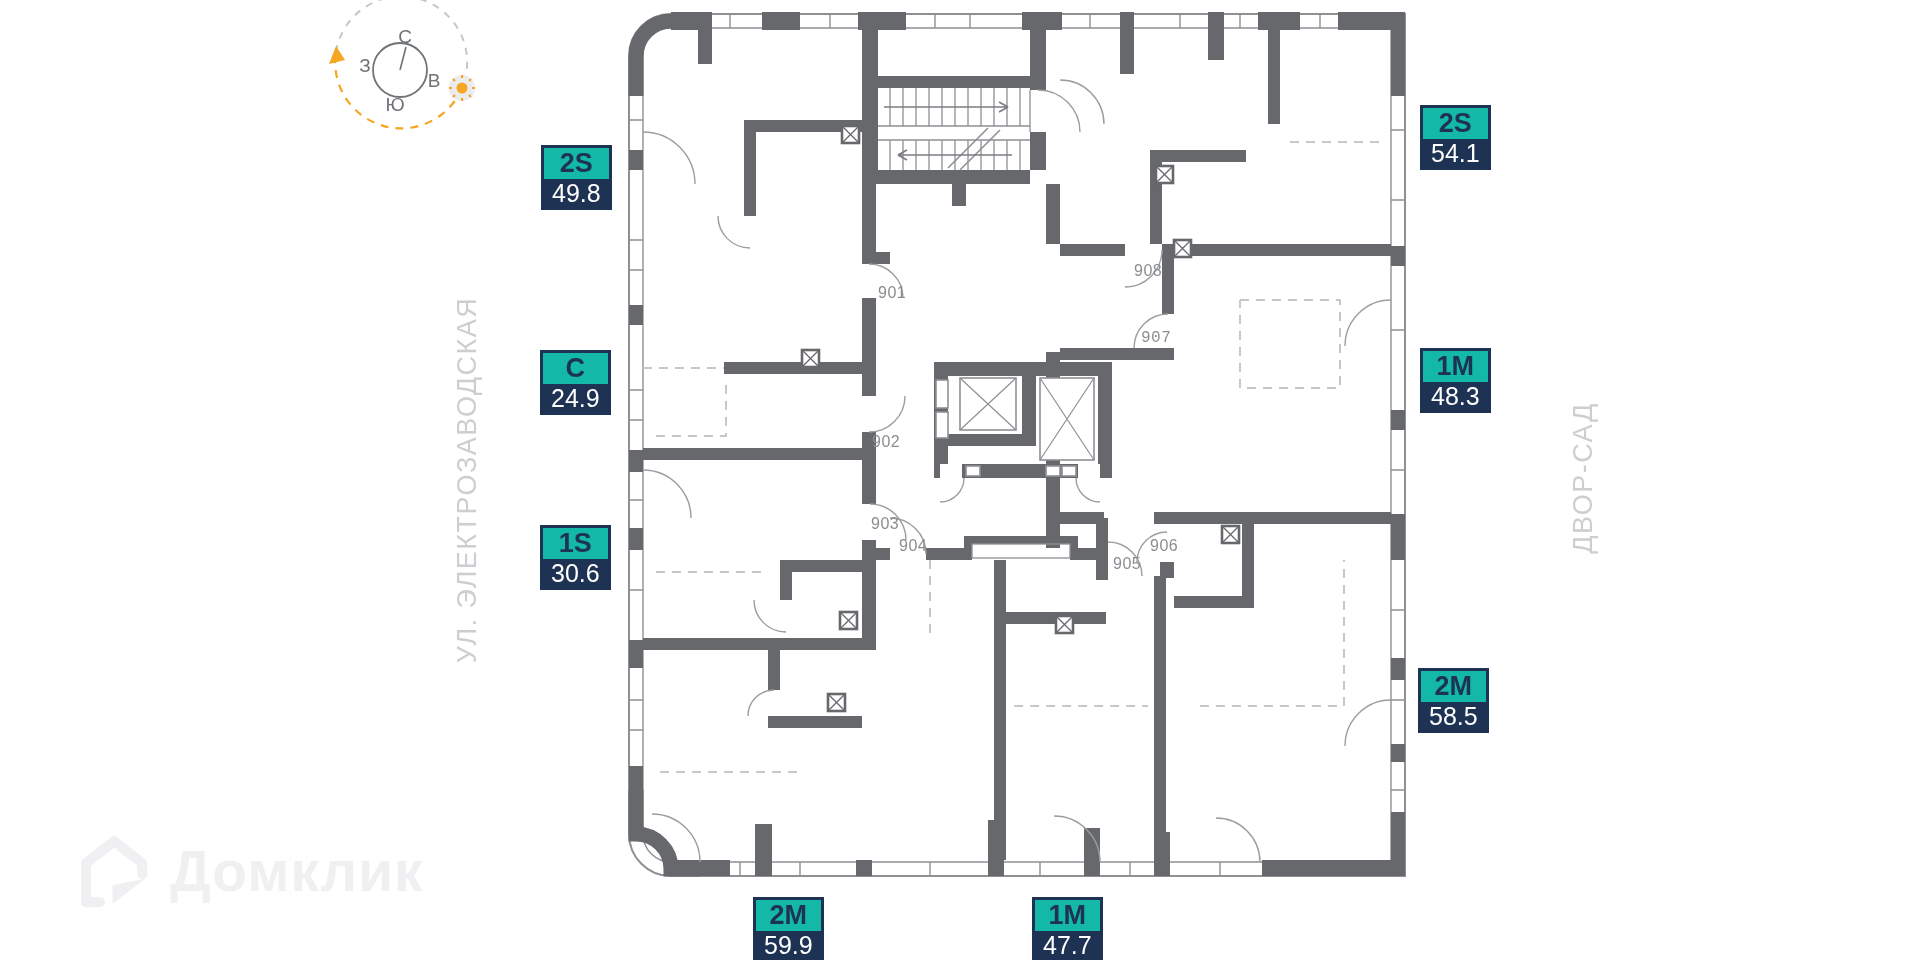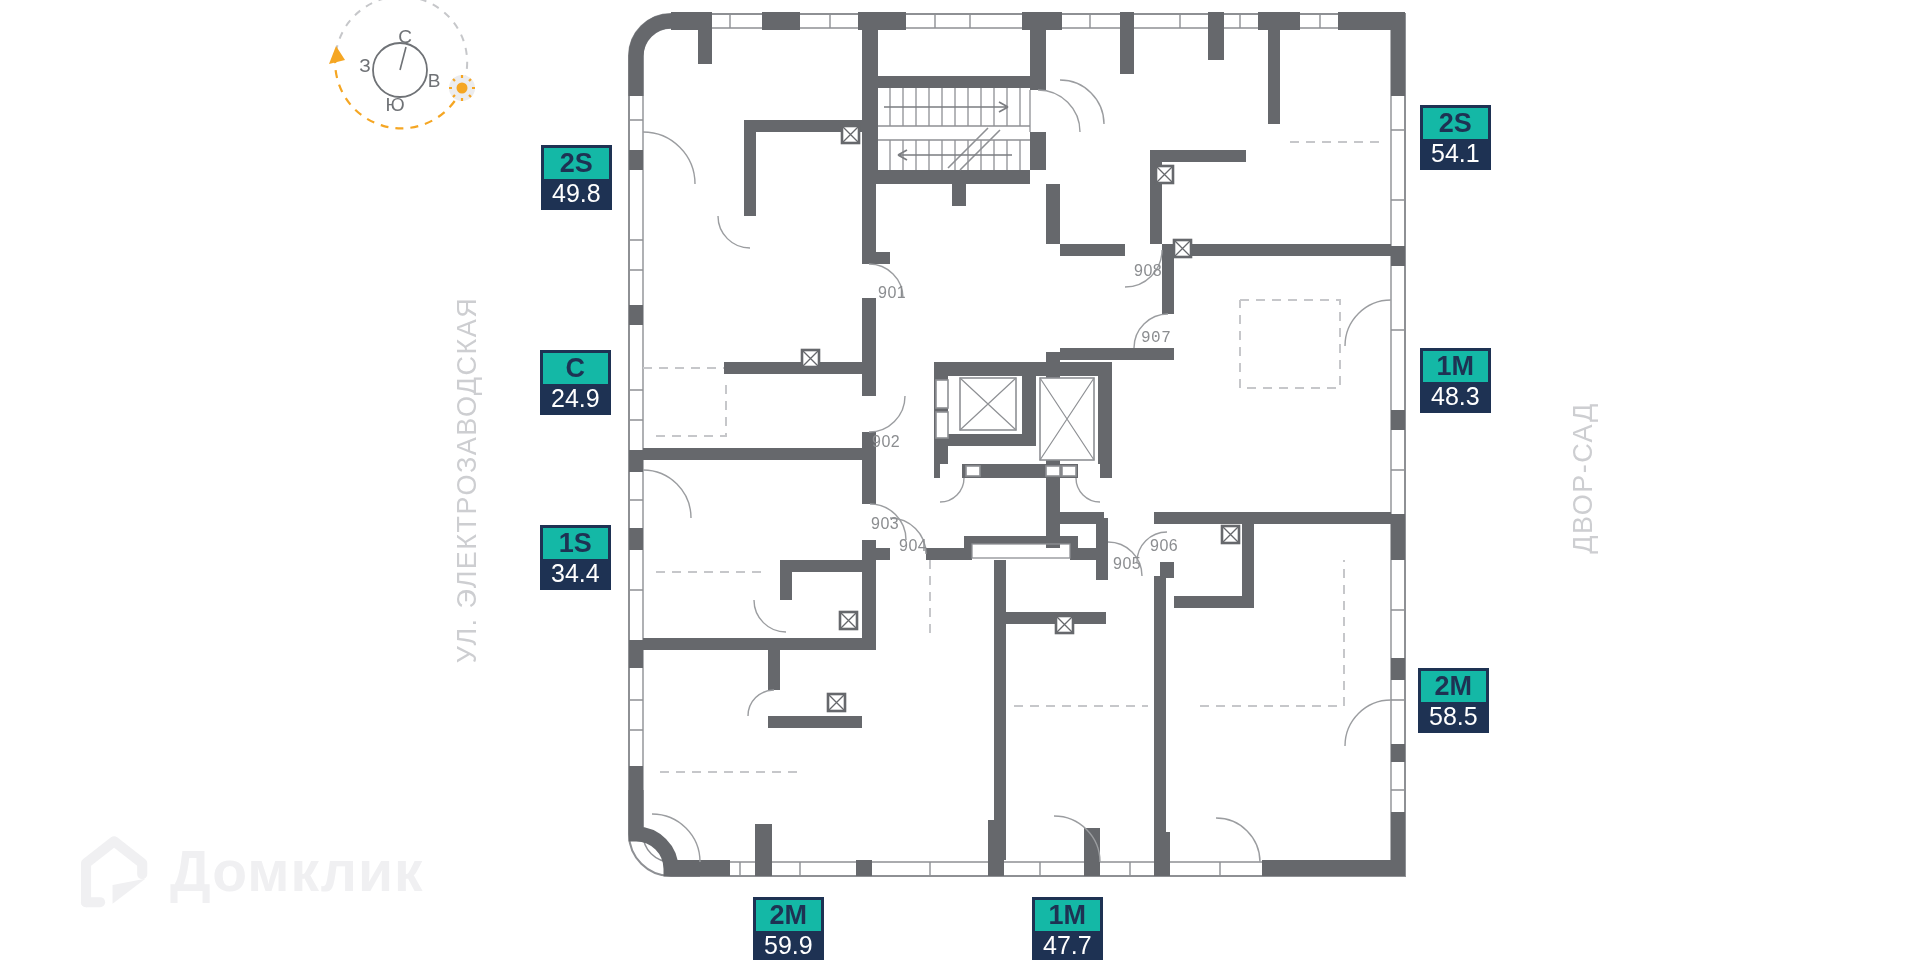--- a/index.html
+++ b/index.html
@@ -249,21 +249,21 @@
   <div class="badge" style="left:541px;top:145px;">
     <div class="t">2S</div>
     <div class="a">49.8</div>
   </div>
   <div class="badge" style="left:540px;top:350px;">
     <div class="t">С</div>
     <div class="a">24.9</div>
   </div>
   <div class="badge" style="left:540px;top:525px;">
     <div class="t">1S</div>
-    <div class="a">34.4</div>
+    <div class="a">30.6</div>
   </div>
   <div class="badge" style="left:1420px;top:105px;">
     <div class="t">2S</div>
     <div class="a">54.1</div>
   </div>
   <div class="badge" style="left:1420px;top:348px;">
     <div class="t">1M</div>
     <div class="a">48.3</div>
   </div>
   <div class="badge" style="left:1418px;top:668px;">

